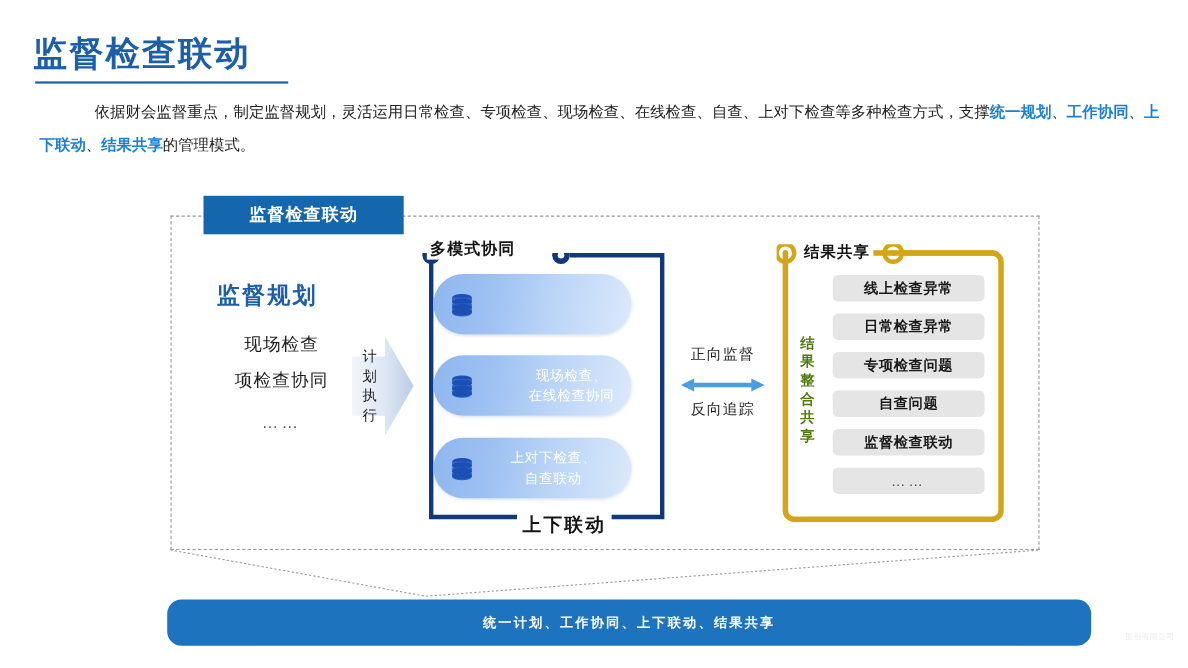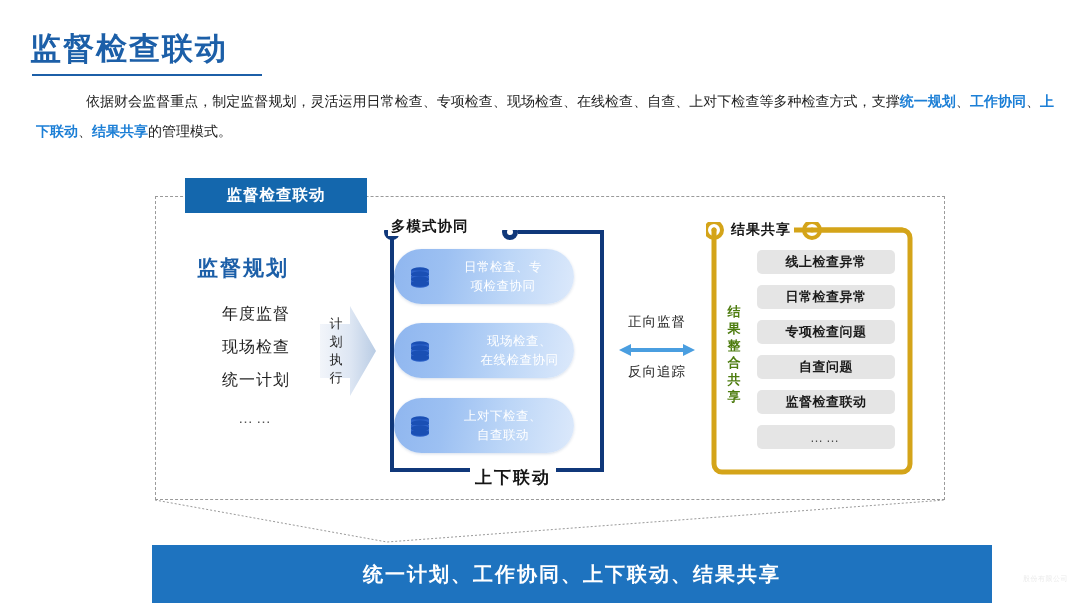--- a/index.html
+++ b/index.html
@@ -295,29 +295,30 @@
     height: 50px;
   }
   #chevron-connector svg { display: block; }
 
   
   #bottom-banner {
     position: absolute;
     left: 152px;
     top: 545px;
     width: 840px;
-    height: 58px;
+    height: 42px;
     background: #1e73bf;
     color: #ffffff;
-    font-size: 20px;
+    font-size: 12px;
     font-weight: bold;
     display: flex;
     align-items: center;
     justify-content: center;
     letter-spacing: 2px;
+    border-radius: 13px;
   }
 
   
   #watermark {
     position: absolute;
     right: 12px;
     top: 574px;
     font-size: 7px;
     color: #ebebeb;
     letter-spacing: 0.5px;
@@ -332,23 +333,22 @@
 <div id="body-paragraph">
   <span>依据财会监督重点，制定监督规划，灵活运用日常检查、专项检查、现场检查、在线检查、自查、上对下检查等多种检查方式，支撑</span><span class="hl">统一规划</span><span>、</span><span class="hl">工作协同</span><span>、</span><span class="hl">上下联动</span><span>、</span><span class="hl">结果共享</span><span>的管理模式。</span>
 </div>
 
 <div id="diagram-frame"></div>
 
 <div id="top-banner">监督检查联动</div>
 
 <div id="plan-heading">监督规划</div>
 <div id="plan-list">
-  <div class="plan-item">年度监督</div>
   <div class="plan-item">现场检查</div>
-  <div class="plan-item">统一计划</div>
+  <div class="plan-item">项检查协同</div>
   <div class="plan-dots">……</div>
 </div>
 
 <div id="exec-arrow">
   <svg width="56" height="98" viewBox="0 0 56 98">
     <defs>
       <linearGradient id="execGrad" x1="0" y1="0" x2="1" y2="0">
         <stop offset="0%" stop-color="#f2f5fa"></stop>
         <stop offset="55%" stop-color="#dde6f3"></stop>
         <stop offset="100%" stop-color="#b9cce4"></stop>
@@ -376,24 +376,20 @@
   <span class="card-icon">
     <svg width="24" height="24" viewBox="0 0 24 24">
       <ellipse cx="12" cy="5.5" rx="9" ry="3.2" fill="#1a4fb4"></ellipse>
       <path d="M3,5.5 v4 a9,3.2 0 0 0 18,0 v-4" fill="#2d62c9"></path>
       <ellipse cx="12" cy="9.5" rx="9" ry="3.2" fill="#1a4fb4"></ellipse>
       <path d="M3,11 v4 a9,3.2 0 0 0 18,0 v-4" fill="#2d62c9"></path>
       <ellipse cx="12" cy="14.5" rx="9" ry="3.2" fill="#1a4fb4"></ellipse>
       <path d="M3,16 v3.5 a9,3.2 0 0 0 18,0 v-3.5" fill="#2d62c9"></path>
       <ellipse cx="12" cy="18.5" rx="9" ry="3.2" fill="#1a4fb4"></ellipse>
     </svg>
-  </span>
-  <span class="card-text">
-    <span>日常检查、专</span><br>
-    <span>项检查协同</span>
   </span>
 </div>
 
 <div class="mode-card" id="mode-card-1">
   <span class="card-icon">
     <svg width="24" height="24" viewBox="0 0 24 24">
       <ellipse cx="12" cy="5.5" rx="9" ry="3.2" fill="#1a4fb4"></ellipse>
       <path d="M3,5.5 v4 a9,3.2 0 0 0 18,0 v-4" fill="#2d62c9"></path>
       <ellipse cx="12" cy="9.5" rx="9" ry="3.2" fill="#1a4fb4"></ellipse>
       <path d="M3,11 v4 a9,3.2 0 0 0 18,0 v-4" fill="#2d62c9"></path>

